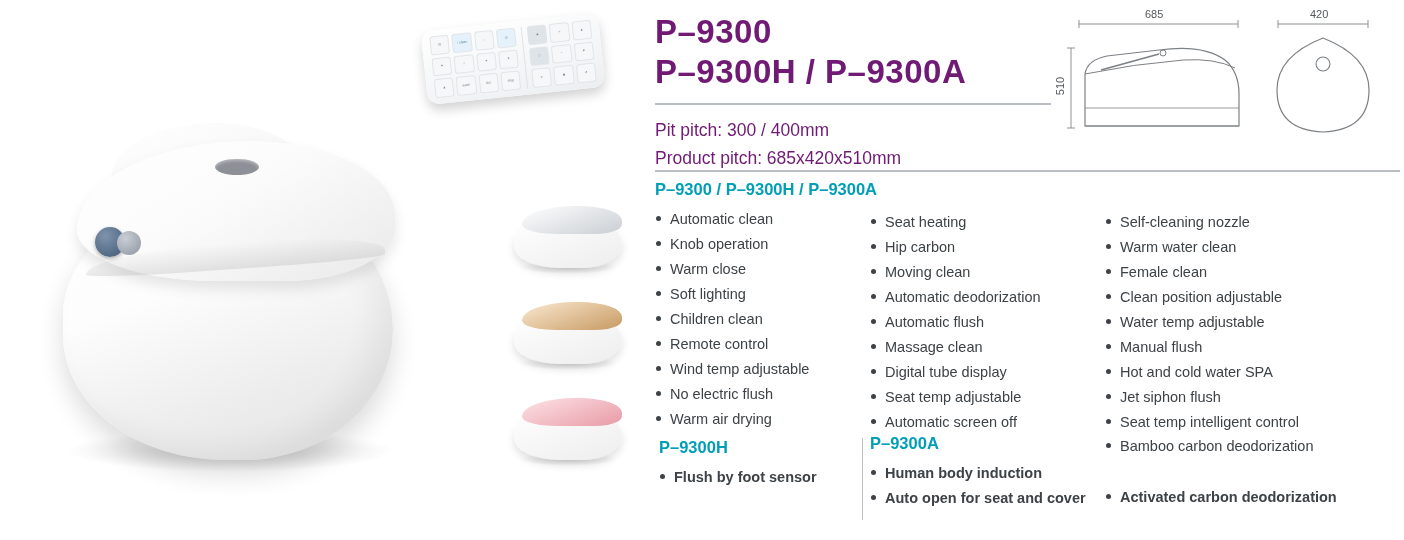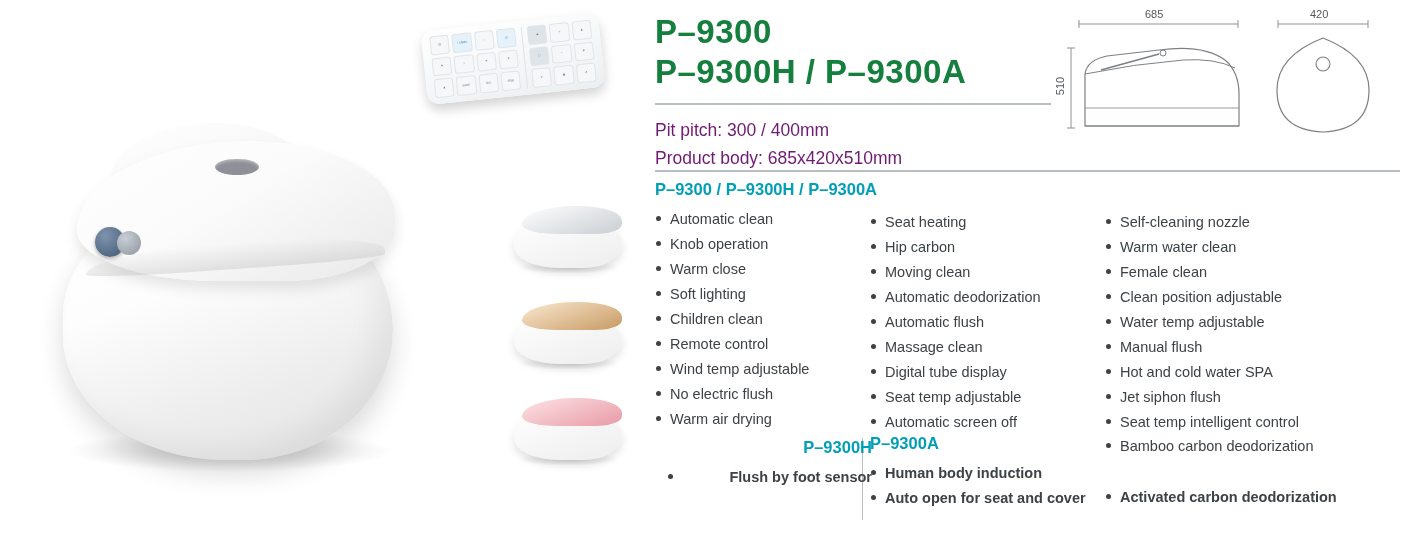--- a/index.html
+++ b/index.html
@@ -179,21 +179,21 @@
     position: absolute;
     left: 655px; top: 0;
     width: 745px; height: 540px;
   }
   .title-block {
     position: absolute;
     left: 0; top: 12px;
     width: 400px;
   }
   .model-1, .model-2 {
-    color: #15803d;
+    color: #701a75;
     font-size: 33px;
     font-weight: bold;
     letter-spacing: 0.5px;
     line-height: 1.22;
     white-space: nowrap;
   }
   .title-rule {
     margin: 10px 0 11px 0;
     width: 396px;
     height: 2px;
@@ -266,21 +266,21 @@
     border-radius: 50%;
     background: #3d4246;
   }
   ul.feat.bold li { font-weight: bold; }
   .divider-v {
     position: absolute;
     left: 207px; top: 258px;
     width: 1px; height: 82px;
     background: #b9bec2;
   }
-  .pos-9300h { position: absolute; left: 12px;   top: 258px; width: 205px; text-align: right; }
+  .pos-9300h { position: absolute; left: 4px;   top: 258px; width: 205px; }
   .pos-9300a { position: absolute; left: 215px; top: 254px; width: 230px; }
   .pos-carbon { position: absolute; left: 450px; top: 289px; width: 295px; }
 </style>
 </head>
 <body>
 
 <div class="product-stage">
 
   <div class="main-toilet">
     <div class="mt-shadow"></div>
@@ -341,21 +341,21 @@
   </div>
 </div>
 
 <div class="content">
 
   <div class="title-block">
     <div class="model-1">P–9300</div>
     <div class="model-2">P–9300H / P–9300A</div>
     <div class="title-rule"></div>
     <div class="spec-line">Pit pitch: 300 / 400mm</div>
-    <div class="spec-line">Product body: 685x420x510mm</div>
+    <div class="spec-line">Product pitch: 685x420x510mm</div>
   </div>
 
   <div class="dims">
     <svg width="330" height="145" viewBox="0 0 330 145">
 
       <line x1="16" y1="12" x2="16" y2="20" stroke="#8d9195" stroke-width="1"></line>
       <line x1="175" y1="12" x2="175" y2="20" stroke="#8d9195" stroke-width="1"></line>
       <line x1="16" y1="16" x2="175" y2="16" stroke="#8d9195" stroke-width="1"></line>
 
       <path d="M22,118 L22,66 Q24,52 44,48 L96,42 Q140,36 162,52 Q176,64 176,86 L176,118 Z" fill="none" stroke="#7d8185" stroke-width="1.2"></path>

